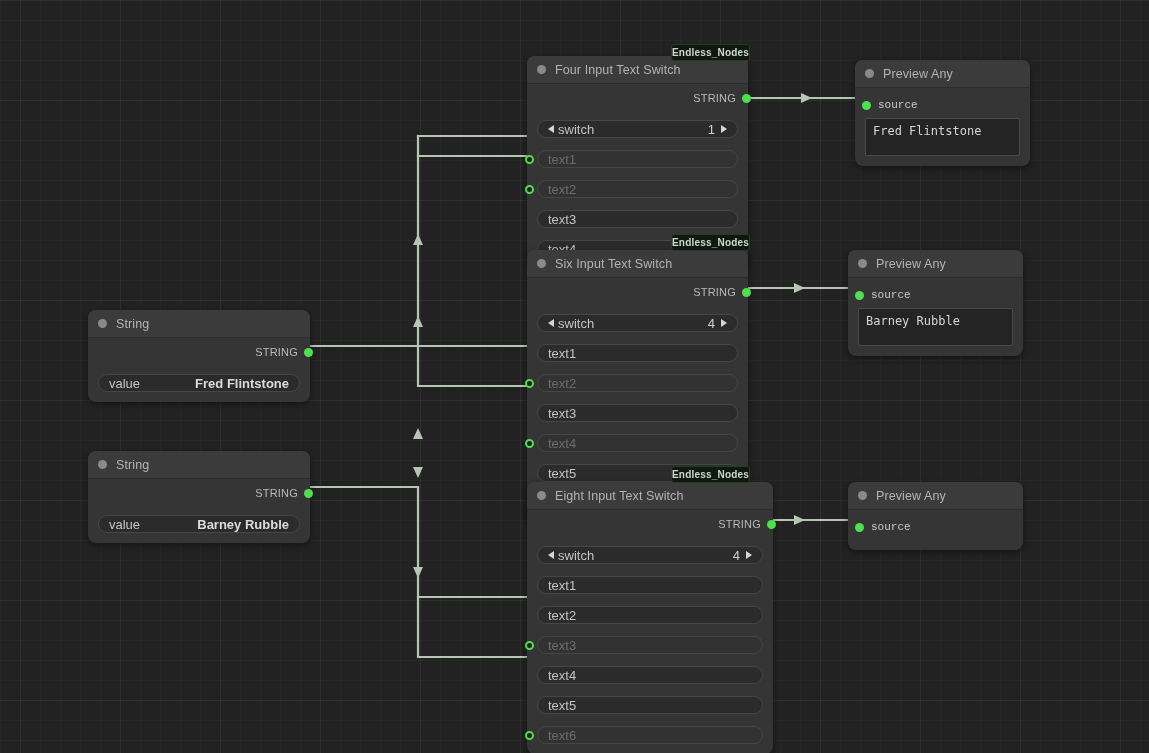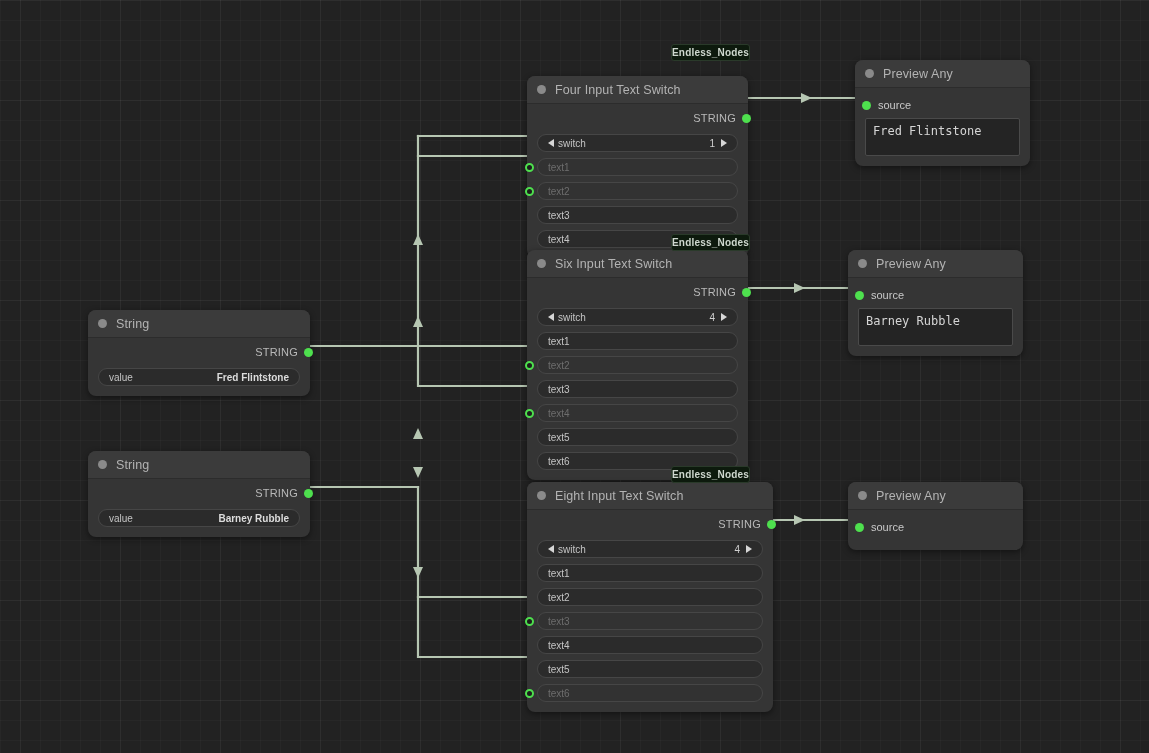--- a/index.html
+++ b/index.html
@@ -103,30 +103,30 @@
     background: #4ee04e;
   }
   .port.in.hollow {
     background: #1d1d1d;
     border: 2.5px solid #4ee04e;
   }
 
   
   .widget {
     height: 18px;
-    margin-top: 6px;
+    margin-top: 12px;
     border-radius: 9px;
     background: #2b2b2b;
     border: 1px solid #464646;
     display: flex;
     align-items: center;
     padding: 0 10px;
     position: relative;
     box-sizing: border-box;
-    font-size: 10px;
+    font-size: 13px;
     color: #c4c4c4;
   }
   .widget.dim {
     color: #6d6d6d;
     background: #323232;
   }
   .widget .w-name { flex: 1; white-space: nowrap; }
   .widget .w-val  { color: #dcdcdc; font-weight: bold; white-space: nowrap; }
   .widget.combo .w-name { flex: 1; padding-left: 4px; }
   .widget.combo .w-val  { font-weight: normal; color: #d0d0d0; padding-right: 6px; }
@@ -144,21 +144,21 @@
     height: 18px;
     display: flex;
     align-items: center;
     position: relative;
     margin-top: 2px;
     margin-bottom: 4px;
   }
   .in-label {
     color: #c9c9c9;
     font-size: 11px;
-    font-family: Liberation Sans, sans-serif;
+    font-family: Liberation Mono, monospace;
   }
   .preview-box {
     background: #242424;
     border: 1px solid #4a4a4a;
     border-radius: 2px;
     height: 38px;
     padding: 5px 7px;
     font-family: "DejaVu Sans Mono", monospace;
     font-size: 12px;
     color: #d5d5d5;
@@ -258,21 +258,21 @@
         <span class="out-label">STRING</span>
         <span class="port out"></span>
       </div>
       <div class="widget">
         <span class="w-name">value</span>
         <span class="w-val">Barney Rubble</span>
       </div>
     </div>
   </div>
 
-  <div class="node" style="left:527px; top:76px; width:221px;">
+  <div class="node" style="left:527px; top:56px; width:221px;">
     <div class="node-header">
       <span class="node-dot"></span>
       <span class="node-title">Four Input Text Switch</span>
     </div>
     <div class="node-body">
       <div class="out-row">
         <span class="out-label">STRING</span>
         <span class="port out"></span>
       </div>
       <div class="widget combo">

